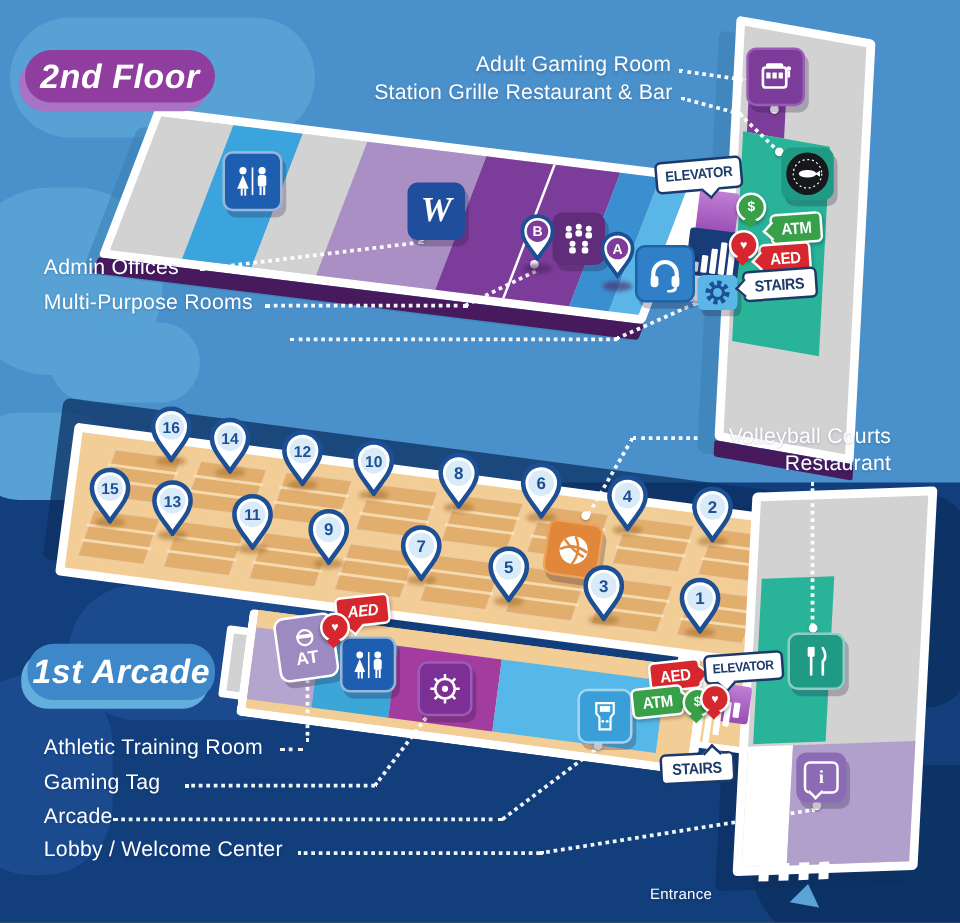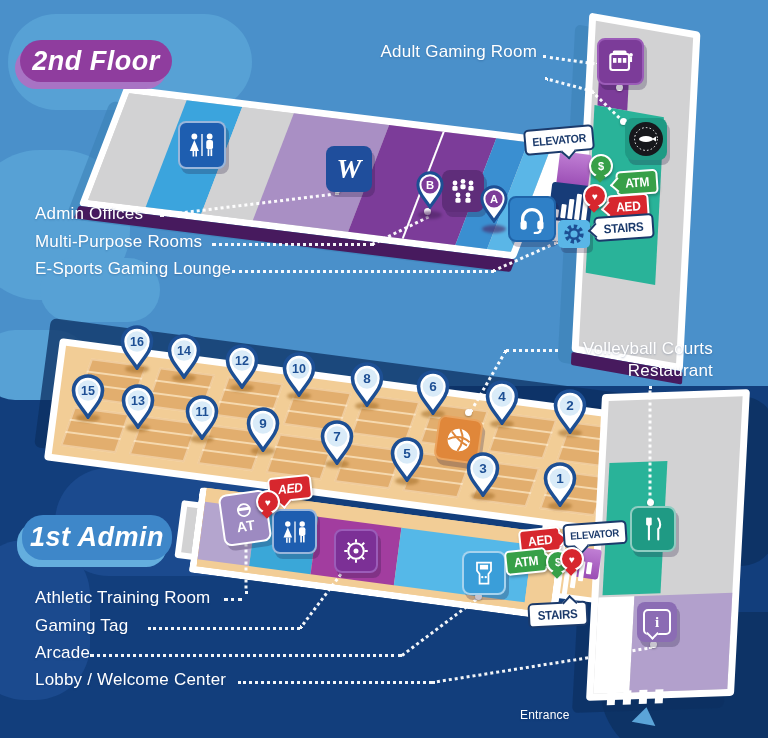--- a/index.html
+++ b/index.html
@@ -198,23 +198,23 @@
   <div class="bubble white" style="left:524px;top:127px;width:66px;height:22px;font-size:11.5px;transform:rotate(-5deg);">
       <span class="tx">ELEVATOR</span>
       <i class="tail t-down" style="left:36px;"></i>
     </div>
 
   <div class="abs floor-badge" style="left:20px;top:40px;width:152px;height:42px;background:#8f3d9e;box-shadow:-5px 7px 0 #a873c4;">
     <span>2nd Floor</span>
   </div>
 
   <div class="abs callout right" style="right:231px;top:42px;">Adult Gaming Room</div>
+  <div class="abs callout right" style="right:230px;top:64px;">Station Grille Restaurant &amp; Bar</div>
   <div class="abs callout" style="left:35px;top:204px;">Admin Offices</div>
   <div class="abs callout" style="left:35px;top:232px;">Multi-Purpose Rooms</div>
-  <div class="abs callout" style="left:35px;top:259px;">E-Sports Gaming Lounge</div>
 
   <i class="lead" style="left:543px;top:55px;width:58px;transform:rotate(8deg);"></i>
   <i class="lead" style="left:597px;top:61px;width:34px;transform:rotate(40deg);"></i>
   <i class="lead" style="left:545px;top:77px;width:50px;transform:rotate(15deg);"></i>
   <i class="lead" style="left:592px;top:90px;width:44px;transform:rotate(44deg);"></i>
   <i class="lead" style="left:160px;top:214px;width:180px;transform:rotate(-7deg);"></i>
   <i class="lead" style="left:212px;top:243px;width:162px;"></i>
   <i class="lead" style="left:372px;top:243px;width:63px;transform:rotate(-26deg);"></i>
   <i class="lead" style="left:232px;top:270px;width:262px;"></i>
   <i class="lead" style="left:492px;top:270px;width:72px;transform:rotate(-24deg);"></i>
@@ -369,21 +369,21 @@
   <div class="bubble white" style="left:563px;top:522px;width:60px;height:20px;font-size:10.5px;transform:rotate(-4deg);">
       <span class="tx">ELEVATOR</span>
       <i class="tail t-down" style="left:10px;"></i>
     </div>
   <div class="bubble white" style="left:528px;top:602px;width:56px;height:21px;font-size:12.5px;transform:rotate(-3deg);">
       <span class="tx">STAIRS</span>
       <i class="tail t-up" style="right:10px;"></i>
     </div>
 
   <div class="abs floor-badge" style="left:22px;top:515px;width:150px;height:45px;background:#3e87c9;box-shadow:-5px 7px 0 #64aede;">
-    <span>1st Admin</span>
+    <span>1st Arcade</span>
   </div>
 
   <div class="abs callout right" style="right:55px;top:339px;">Volleyball Courts</div>
   <div class="abs callout right" style="right:55px;top:361px;">Restaurant</div>
   <div class="abs callout" style="left:35px;top:588px;">Athletic Training Room</div>
   <div class="abs callout" style="left:35px;top:616px;">Gaming Tag</div>
   <div class="abs callout" style="left:35px;top:643px;">Arcade</div>
   <div class="abs callout" style="left:35px;top:670px;">Lobby / Welcome Center</div>
   <div class="abs callout" style="left:520px;top:708px;font-size:12px;">Entrance</div>
   <div class="abs" style="left:633px;top:707px;width:0;height:0;border-left:12px solid transparent;border-right:12px solid transparent;border-bottom:17px solid #5ba4d8;transform:rotate(10deg);"></div>

